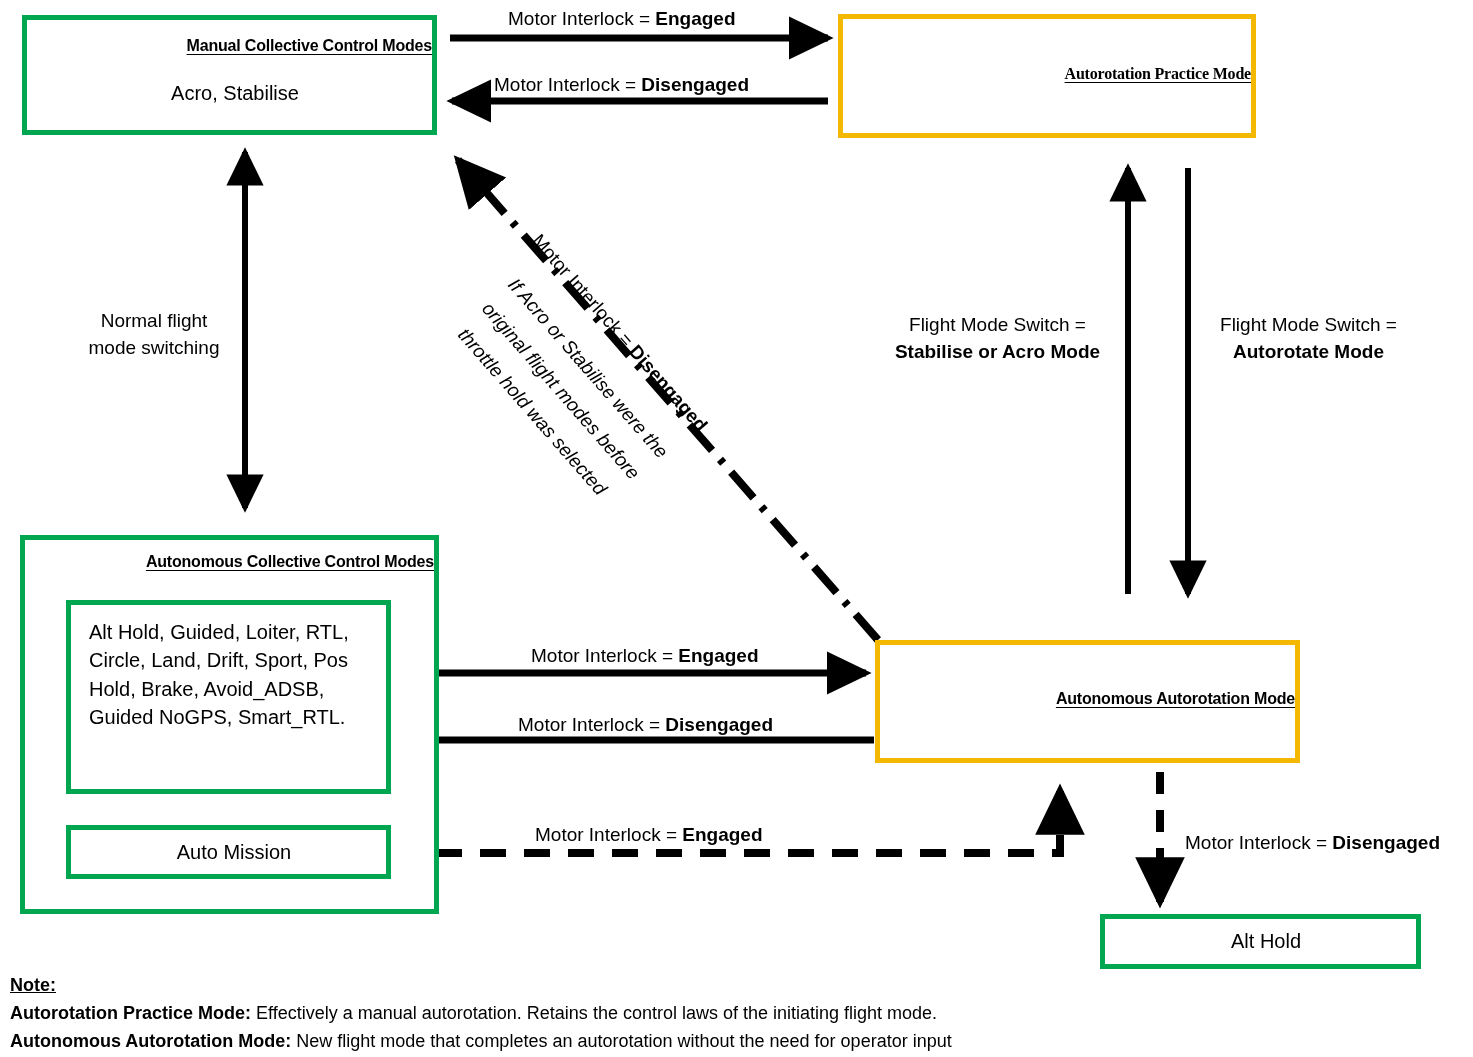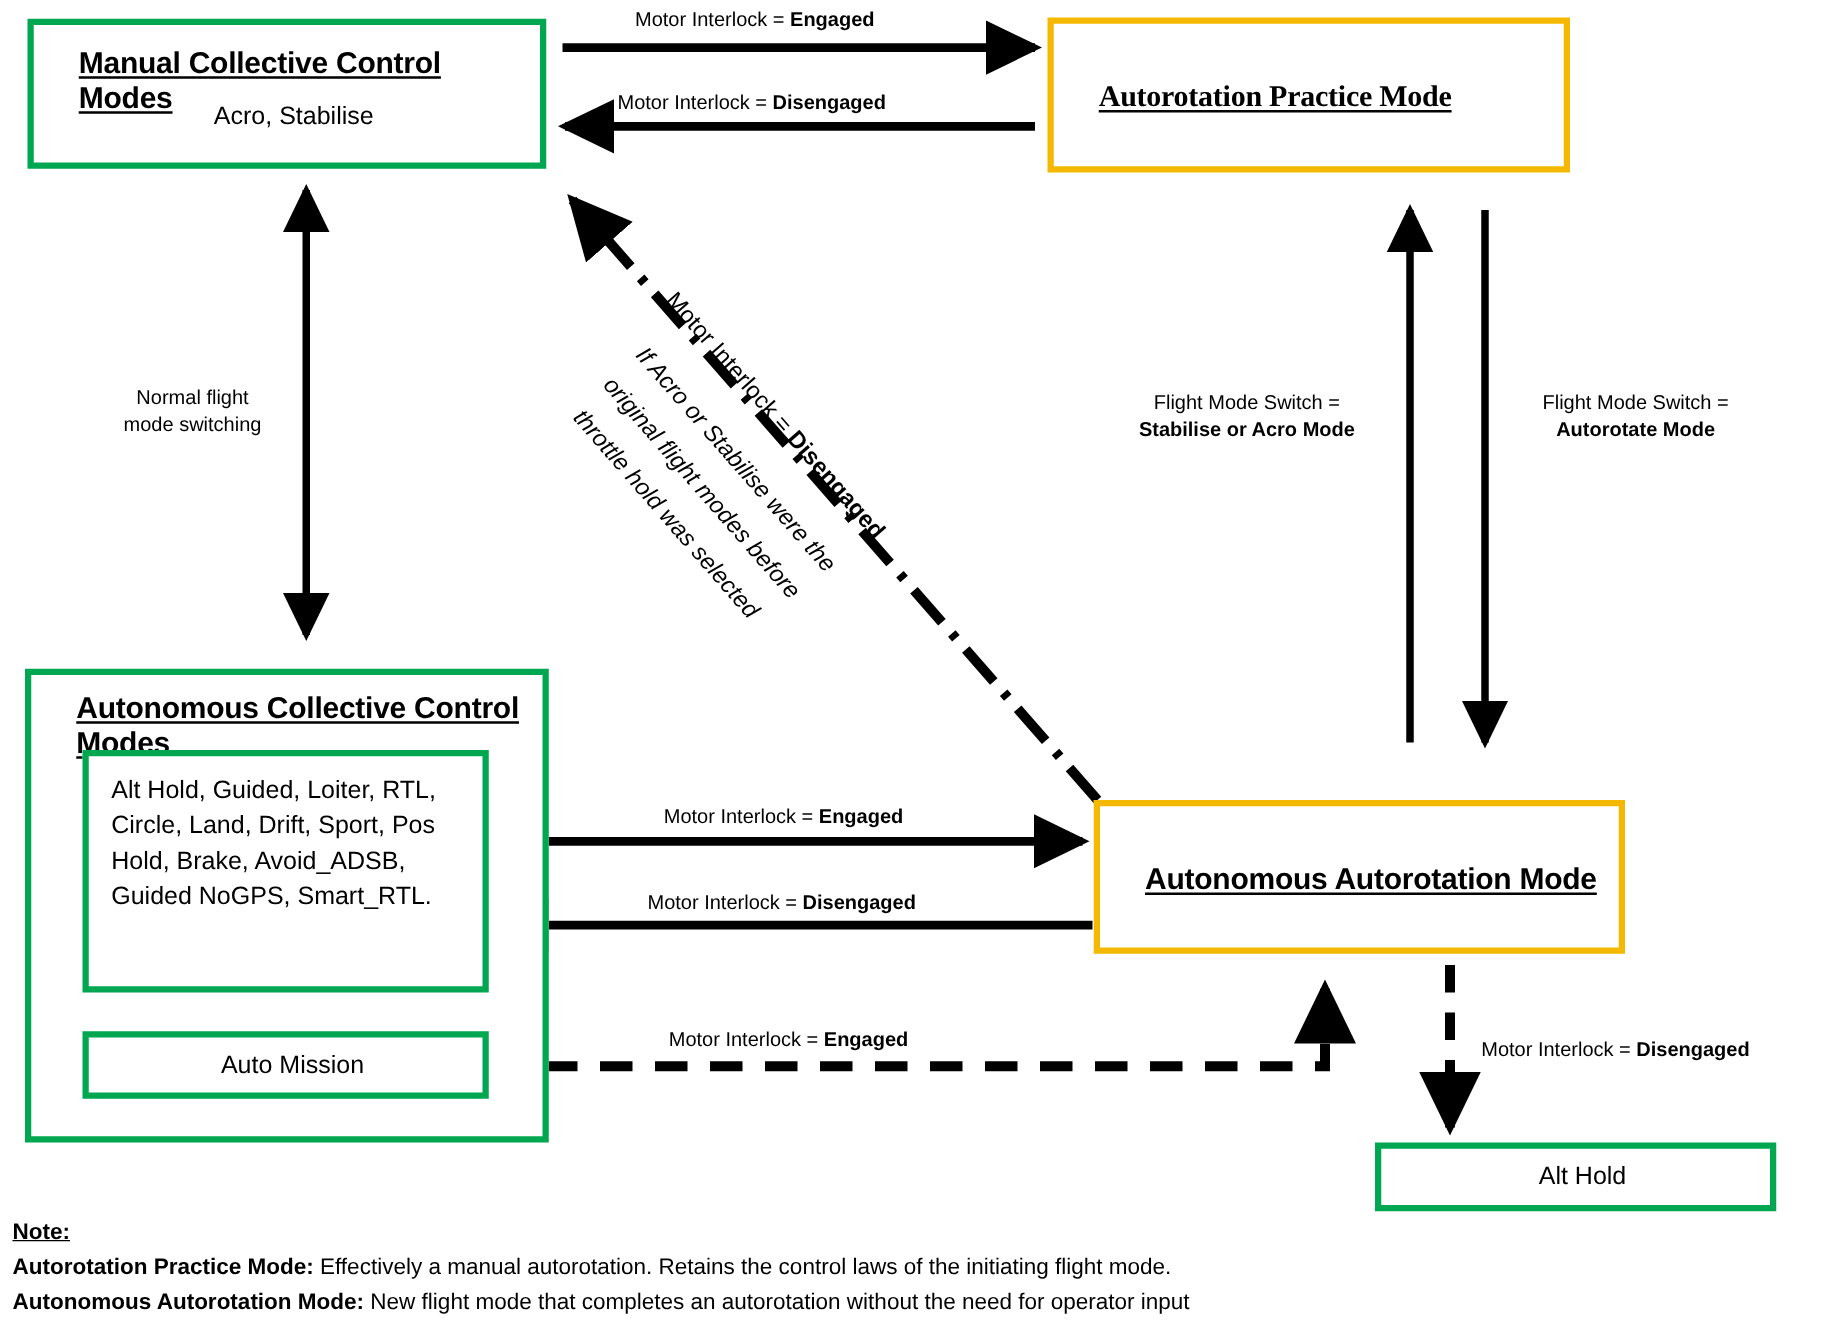--- a/index.html
+++ b/index.html
@@ -22,23 +22,23 @@
     position: absolute;
     box-sizing: border-box;
     background: #ffffff;
   }
   .green-box { border: 5px solid #00A650; }
   .orange-box { border: 5px solid #F5B800; }
 
   .box-title {
     position: absolute;
     left: 0; right: 0;
-    text-align: left;
+    text-align: right;
     font-weight: bold;
-    font-size: 24px;
+    font-size: 16px;
     letter-spacing: -0.2px;
     margin-left: 36px;
   }
   .box-title span { text-decoration: underline; text-underline-offset: 3px; }
 
   .box-sub {
     position: absolute;
     left: 0; right: 0;
     text-align: center;
     font-size: 20px;
@@ -47,21 +47,21 @@
 
   .modelist {
     position: absolute;
     font-size: 20px;
     line-height: 1.42;
     text-align: left;
   }
 
   .lbl {
     position: absolute;
-    font-size: 16px;
+    font-size: 19px;
     white-space: nowrap;
     line-height: 1.4;
   }
   .lbl b { font-weight: bold; }
   .lbl.center { text-align: center; }
 
   svg.overlay {
     position: absolute;
     left: 0; top: 0;
     width: 1473px;

